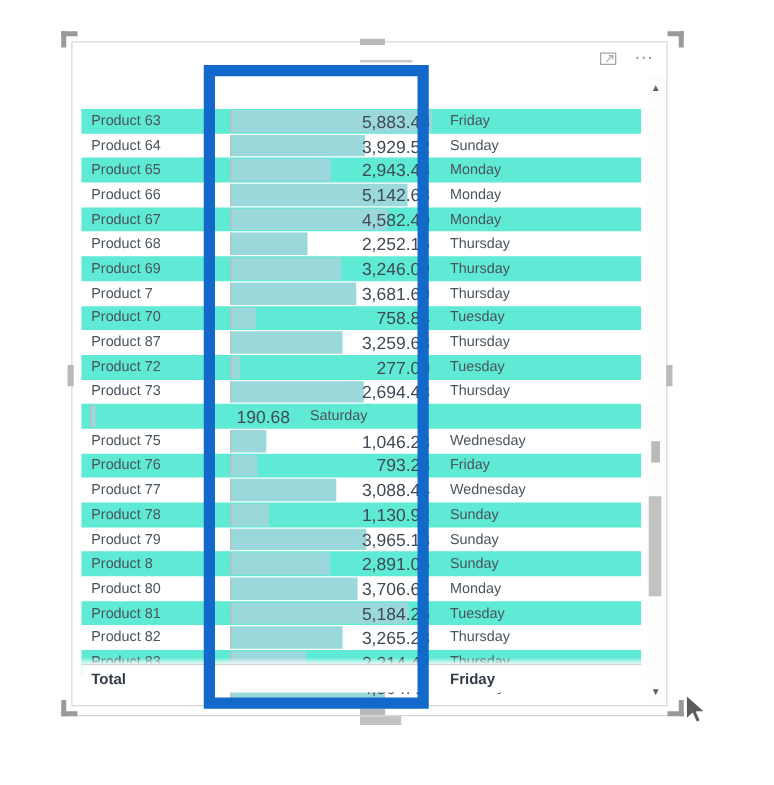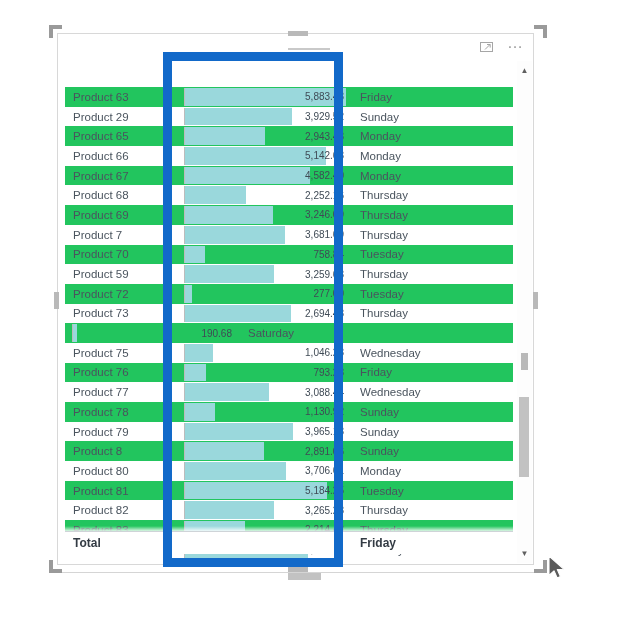--- a/index.html
+++ b/index.html
@@ -150,21 +150,21 @@
     right: 0;
     bottom: 0;
     overflow: hidden;
   }
   .row {
     display: flex;
     align-items: stretch;
     height: 19.7px;
     position: relative;
   }
-  .row.alt { background: #22c55e; }
+  .row.alt { background: #5eead4; }
   .cell {
     font-size: 11.5px;
     color: #4a545e;
     display: flex;
     align-items: center;
     padding-left: 8px;
     box-sizing: border-box;
     white-space: nowrap;
     overflow: hidden;
   }
@@ -201,21 +201,21 @@
     width: 1px;
     background: #bcbcbc;
   }
   .bar-label {
     position: absolute;
     right: 8px;
     top: 0;
     bottom: 0;
     display: flex;
     align-items: center;
-    font-size: 10px;
+    font-size: 14px;
     color: #3f4a55;
   }
 
   
   #total-row {
     position: absolute;
     left: 0;
     right: 0;
     bottom: 10px;
     height: 22px;
@@ -382,21 +382,21 @@
           <div class="cell value">
             <div class="bar-track">
               <div class="bar-fill" style="width: 96.4497%;"></div>
               <div class="bar-axis"></div>
             </div>
             <span class="bar-label">5,883.43</span>
           </div>
           <div class="cell day">Friday</div>
         </div>
         <div class="row">
-          <div class="cell name">Product 29</div>
+          <div class="cell name">Product 64</div>
           <div class="cell value">
             <div class="bar-track">
               <div class="bar-fill" style="width: 64.4184%;"></div>
               <div class="bar-axis"></div>
             </div>
             <span class="bar-label">3,929.52</span>
           </div>
           <div class="cell day">Sunday</div>
         </div>
         <div class="row alt">
@@ -470,21 +470,21 @@
           <div class="cell value">
             <div class="bar-track">
               <div class="bar-fill" style="width: 12.44%;"></div>
               <div class="bar-axis"></div>
             </div>
             <span class="bar-label">758.84</span>
           </div>
           <div class="cell day">Tuesday</div>
         </div>
         <div class="row">
-          <div class="cell name">Product 59</div>
+          <div class="cell name">Product 87</div>
           <div class="cell value">
             <div class="bar-track">
               <div class="bar-fill" style="width: 53.4366%;"></div>
               <div class="bar-axis"></div>
             </div>
             <span class="bar-label">3,259.63</span>
           </div>
           <div class="cell day">Thursday</div>
         </div>
         <div class="row alt">

